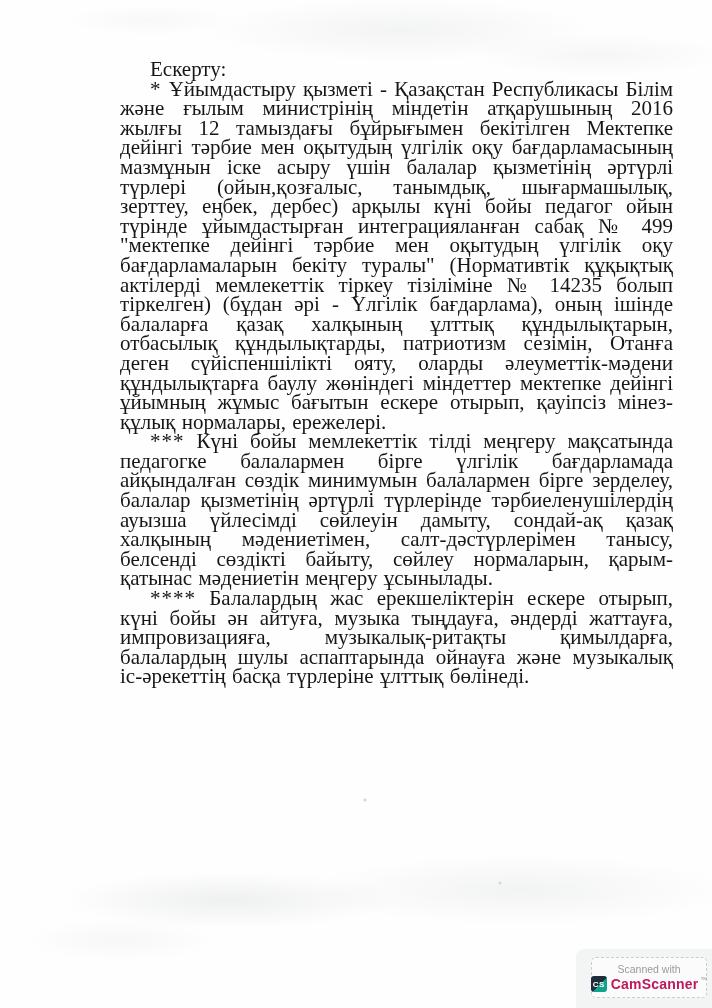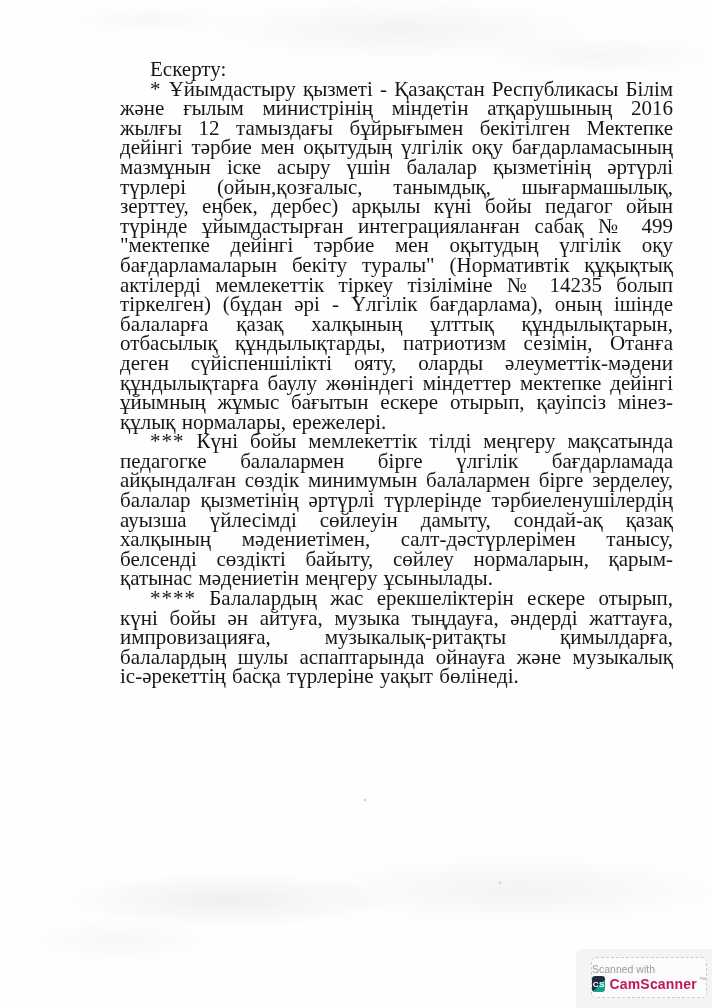--- a/index.html
+++ b/index.html
@@ -57,20 +57,21 @@
     position: absolute;
     left: 591px;
     top: 957px;
     width: 114px;
     height: 39px;
     background: #fbfbfb;
     border: 1.5px dashed #cbcccc;
     border-radius: 5px;
     display: flex;
     flex-direction: column;
+    align-items: center;
     justify-content: center;
     gap: 1px;
     font-family: "Liberation Sans", sans-serif;
   }
   .badge-line1 {
     color: #9b9b9b;
     font-size: 10.5px;
     line-height: 12px;
   }
   .badge-line2 {
@@ -112,21 +113,21 @@
 <div class="page">
 
   <div class="text-block">
     <p>Ескерту:</p>
 
     <p><span class="marker">*</span> <span>Ұйымдастыру қызметі - Қазақстан Республикасы Білім және ғылым министрінің міндетін атқарушының 2016 жылғы 12 тамыздағы бұйрығымен бекітілген Мектепке дейінгі тәрбие мен оқытудың үлгілік оқу бағдарламасының мазмұнын іске асыру үшін балалар қызметінің әртүрлі түрлері (ойын,қозғалыс, танымдық, шығармашылық, зерттеу, еңбек, дербес) арқылы күні бойы педагог ойын түрінде ұйымдастырған интеграцияланған сабақ № 499 "мектепке дейінгі тәрбие мен оқытудың үлгілік оқу бағдарламаларын бекіту туралы" (Нормативтік құқықтық актілерді мемлекеттік тіркеу тізіліміне № 14235 болып тіркелген) (бұдан әрі - Үлгілік бағдарлама), оның ішінде балаларға қазақ халқының ұлттық құндылықтарын, отбасылық құндылықтарды, патриотизм сезімін, Отанға деген сүйіспеншілікті ояту, оларды әлеуметтік-мәдени құндылықтарға баулу жөніндегі міндеттер мектепке дейінгі ұйымның жұмыс бағытын ескере отырып, қауіпсіз мінез-құлық нормалары, ережелері.</span></p>
 
 
     <p><span class="marker">***</span> <span>Күні бойы мемлекеттік тілді меңгеру мақсатында педагогке балалармен бірге үлгілік бағдарламада айқындалған сөздік минимумын балалармен бірге зерделеу, балалар қызметінің әртүрлі түрлерінде тәрбиеленушілердің ауызша үйлесімді сөйлеуін дамыту, сондай-ақ қазақ халқының мәдениетімен, салт-дәстүрлерімен танысу, белсенді сөздікті байыту, сөйлеу нормаларын, қарым-қатынас мәдениетін меңгеру ұсынылады.</span></p>
 
-    <p><span class="marker">****</span> <span>Балалардың жас ерекшеліктерін ескере отырып, күні бойы ән айтуға, музыка тыңдауға, әндерді жаттауға, импровизацияға, музыкалық-ритақты қимылдарға, балалардың шулы аспаптарында ойнауға және музыкалық іс-әрекеттің басқа түрлеріне уақыт бөлінеді.</span></p>
+    <p><span class="marker">****</span> <span>Балалардың жас ерекшеліктерін ескере отырып, күні бойы ән айтуға, музыка тыңдауға, әндерді жаттауға, импровизацияға, музыкалық-ритақты қимылдарға, балалардың шулы аспаптарында ойнауға және музыкалық іс-әрекеттің басқа түрлеріне ұлттық бөлінеді.</span></p>
   </div>
 
   <div class="badge-backdrop"></div>
 
   <div class="badge">
     <div class="badge-line1">Scanned with</div>
     <div class="badge-line2">
       <span class="cs-logo">CS</span>
       <span class="app-name">CamScanner</span>
       <span class="tm">™</span>

